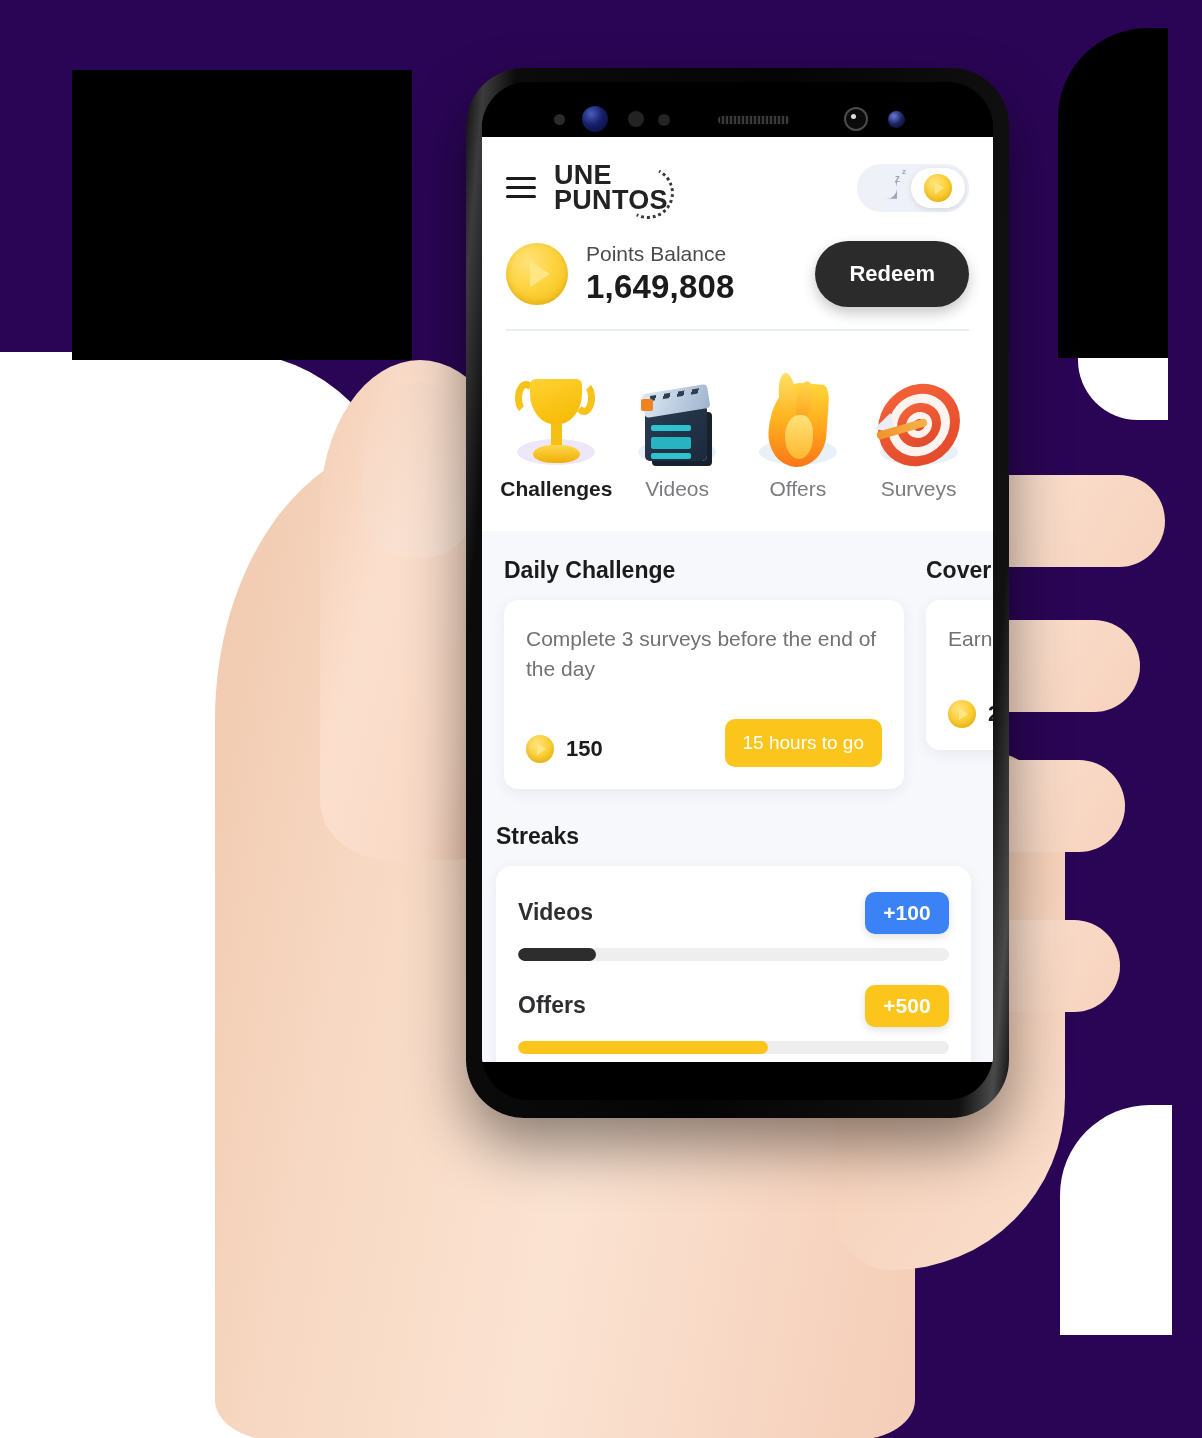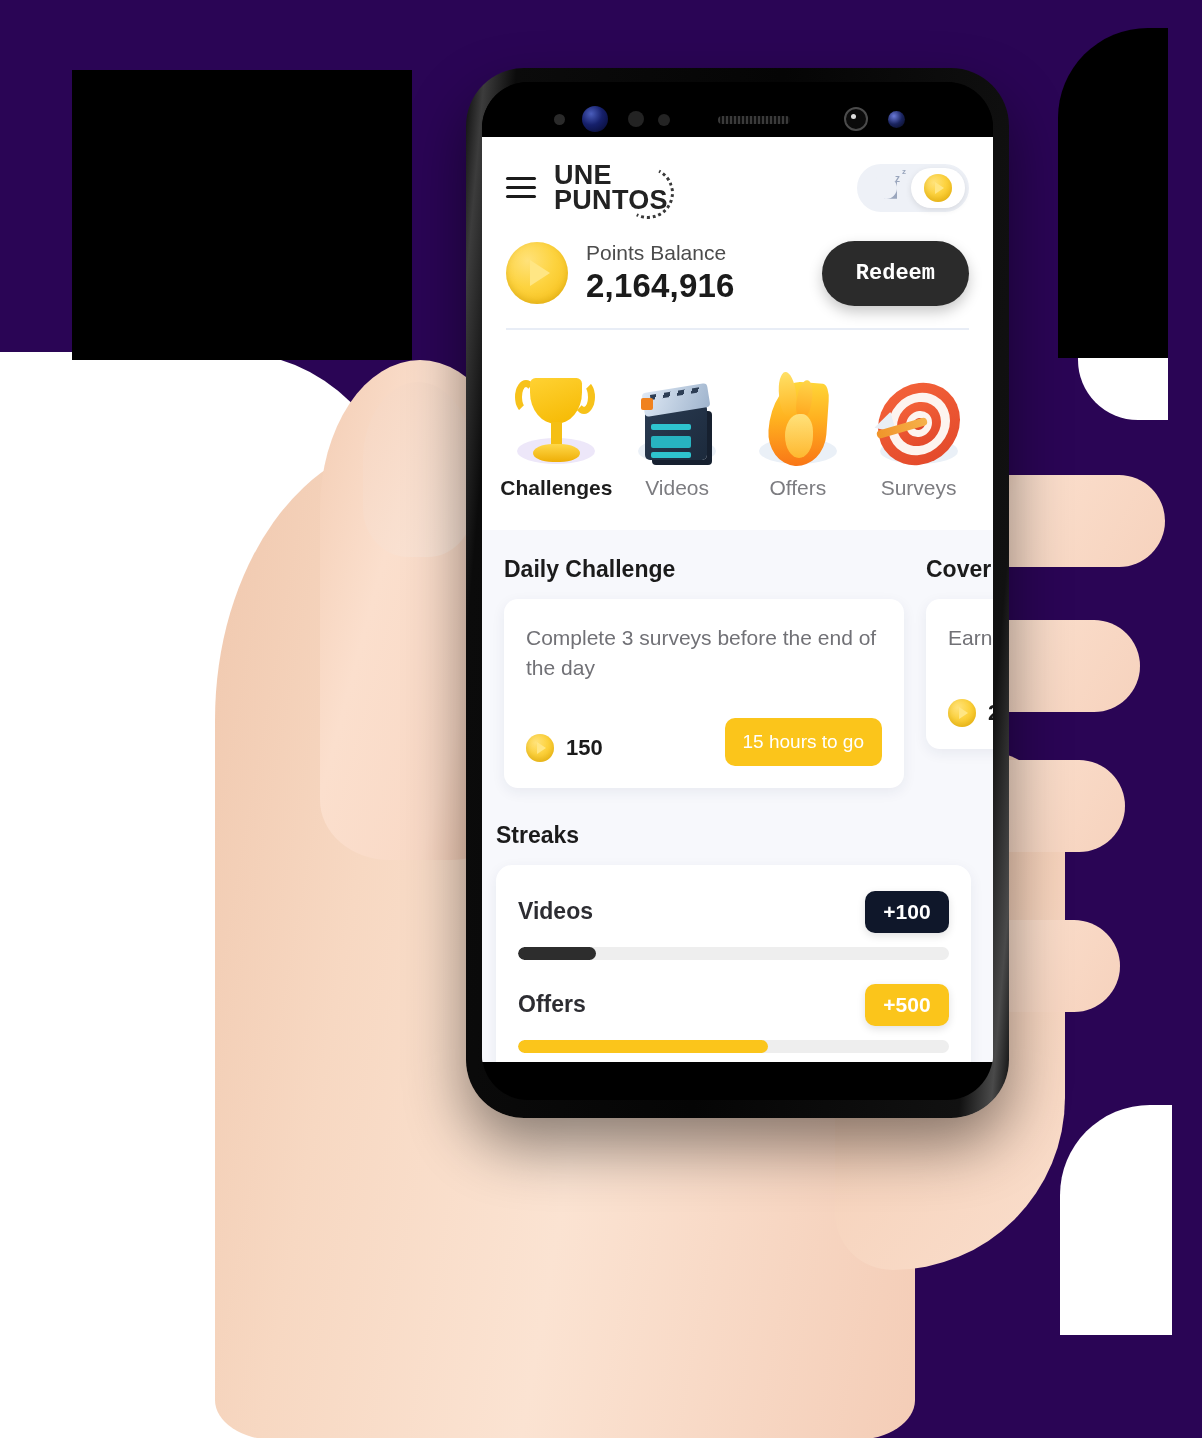--- a/index.html
+++ b/index.html
@@ -212,21 +212,21 @@
   .bal-text { flex: 1; }
   .bal-label { font-size: 21px; color: #4c4c4c; }
   .bal-value { font-size: 33px; font-weight: 700; color: #1b1b1b; letter-spacing: .2px; margin-top: 2px; }
   .redeem-btn {
     background: #2b2b2b; color: #fff;
     border: none; border-radius: 34px;
     padding: 20px 34px;
     font-size: 22px; font-weight: 700;
     cursor: pointer;
     box-shadow: 0 6px 14px rgba(0,0,0,.22);
-    font-family: Liberation Mono, monospace;
+    font-family: Liberation Sans, sans-serif;
   }
   .divider { height: 2px; background: #e8edf6; margin: 22px 24px 0 24px; }
 
   
   .cats { display: flex; padding: 22px 14px 30px 14px; background:#fff; }
   .cat { flex: 1; display: flex; flex-direction: column; align-items: center; cursor: pointer; }
   .cat-art { position: relative; width: 110px; height: 118px; display:flex; align-items:flex-end; justify-content:center; }
   .shadow-ell {
     position: absolute; bottom: 6px; left: 50%; transform: translateX(-50%);
     width: 78px; height: 26px; border-radius: 50%; background: #eaf0f7;
@@ -388,21 +388,21 @@
             </div>
           </div>
         </div>
 
         <div class="balance-row">
           <div class="coin coin-lg">
               <div class="tri"></div>
             </div>
           <div class="bal-text">
             <div class="bal-label">Points Balance</div>
-            <div class="bal-value">2,164,916</div>
+            <div class="bal-value">1,649,808</div>
           </div>
           <button class="redeem-btn">Redeem</button>
         </div>
 
         <div class="divider"></div>
 
         <div class="cats">
 
           <div class="cat active">
             <div class="cat-art">
@@ -501,21 +501,21 @@
 
           </div>
 
           <div class="streaks-wrap">
             <div class="sec-title">Streaks</div>
             <div class="streaks-card">
 
               <div class="streak-row">
                 <div class="streak-head">
                   <div class="streak-name">Videos</div>
-                  <div class="badge" id="b0" style="background: #0f172a; text-align: center;">+100</div>
+                  <div class="badge" id="b0" style="background: #3b82f6; text-align: center;">+100</div>
                 </div>
                 <div class="track">
                   <div class="fill" id="f0" style="background: rgb(45, 45, 45); width: 18%;"></div>
                 </div>
               </div>
 
               <div class="streak-row">
                 <div class="streak-head">
                   <div class="streak-name">Offers</div>
                   <div class="badge" id="b1" style="background: rgb(251, 197, 27);">+500</div>

